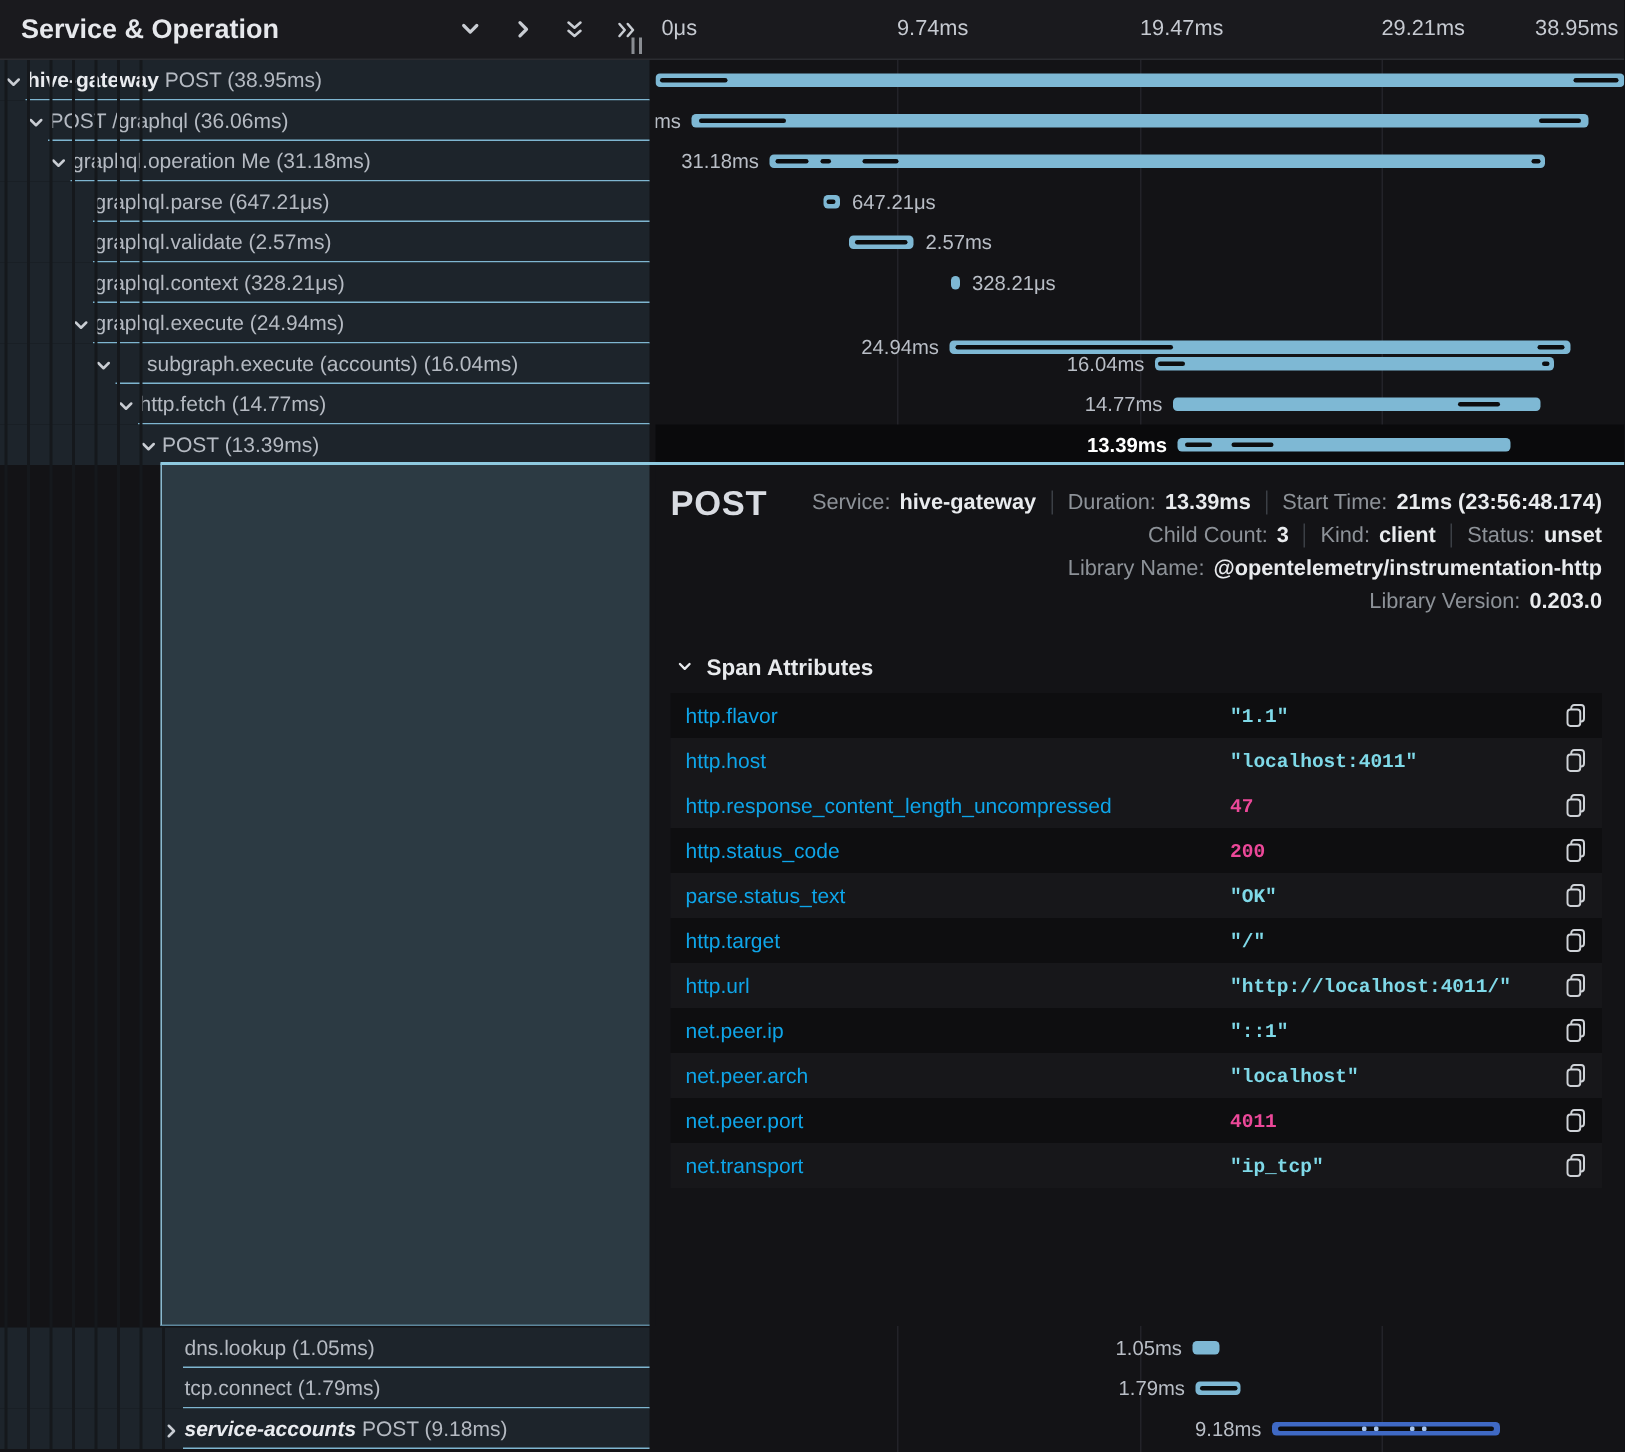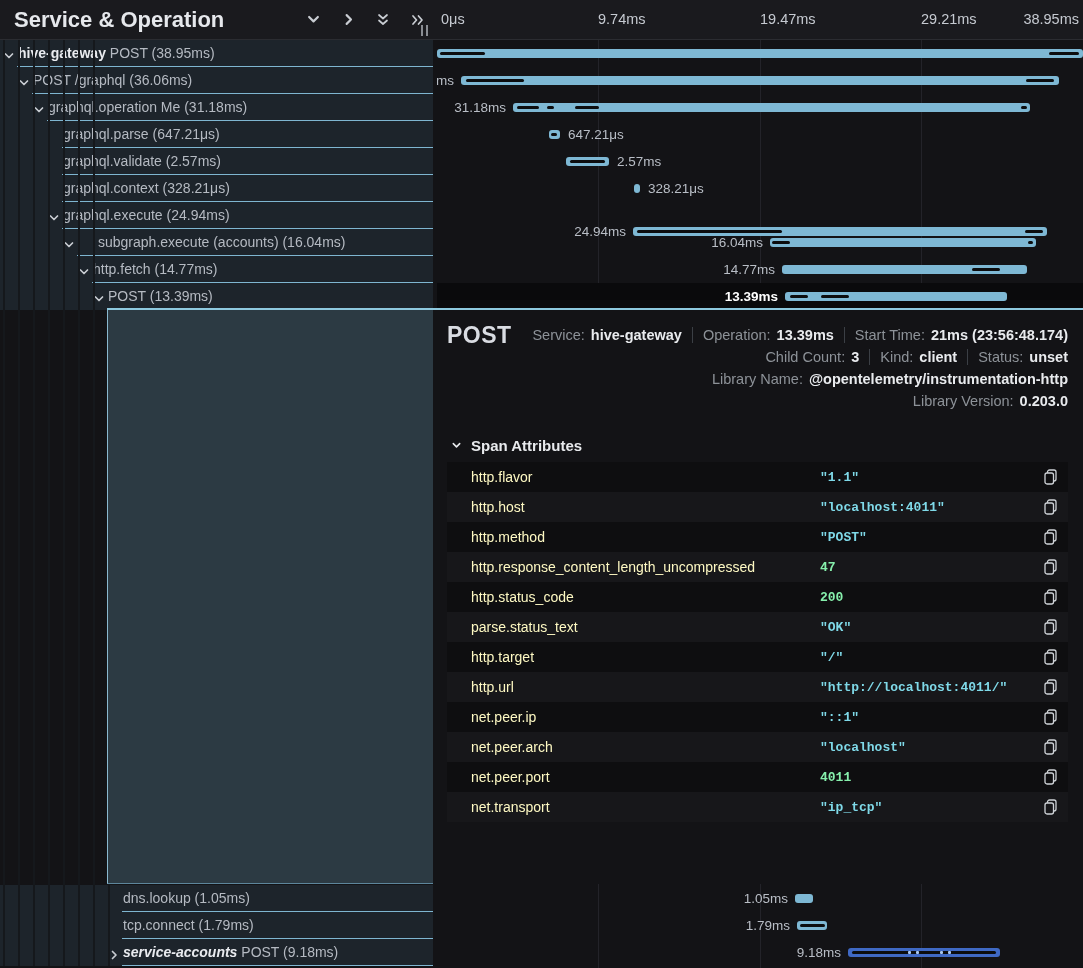--- a/index.html
+++ b/index.html
@@ -1,20 +1,20 @@
 <!DOCTYPE html>
 <html><head>
 <meta charset="utf-8">
 <style>
   html,body{margin:0;padding:0;background:#131316;}
   .app{position:relative;width:1083px;height:968px;background:#131316;overflow:hidden;
        font-family:"Liberation Sans","DejaVu Sans",sans-serif;color:#c9cdd3;}
   
   .topbar{position:absolute;left:0;top:0;width:1083px;height:40px;background:#1a1a1e;border-bottom:1px solid #2b2c31;box-sizing:border-box;}
-  .panel-title{position:absolute;left:14px;top:0;line-height:39px;font-size:22px;font-weight:700;color:#e6e8ec;white-space:nowrap;}
+  .panel-title{position:absolute;left:14px;top:0;line-height:39px;font-size:18px;font-weight:700;color:#e6e8ec;white-space:nowrap;}
   .hdr-icons{position:absolute;left:302px;top:0;height:39px;display:flex;align-items:center;gap:13px;}
   .hdr-icon{width:22px;height:22px;display:flex;align-items:center;justify-content:center;cursor:pointer;}
   .resizer{position:absolute;left:421px;top:25px;display:flex;gap:3px;cursor:col-resize;}
   .resizer i{display:block;width:2px;height:11px;background:#8a8d93;}
   .tick{position:absolute;top:0;line-height:39px;font-size:14.5px;color:#c6cad1;white-space:nowrap;}
   
   .gridline{position:absolute;top:0;width:1px;height:968px;background:#232329;}
   
   .trow{position:absolute;left:0;width:433px;height:27px;background:#1d242b;cursor:pointer;}
   .underline{position:absolute;bottom:0;right:0;height:1px;background:#7fb6d1;}
@@ -40,24 +40,24 @@
   .d-title{position:absolute;left:10px;top:12px;font-size:23px;font-weight:600;color:#d9dce2;letter-spacing:.5px;}
   .ov-line{position:absolute;right:15px;height:22px;display:flex;align-items:center;white-space:nowrap;}
   .ov-label{color:#8d9298;font-size:14.5px;}
   .ov-val{color:#e9ebee;font-weight:700;font-size:14.5px;margin-left:6px;}
   .ov-div{width:1px;height:16px;background:#3b3f45;margin:0 10px;}
   .sect-hdr{position:absolute;left:14px;top:127px;display:flex;align-items:center;gap:9px;font-size:15px;font-weight:700;color:#e8eaed;cursor:pointer;}
   .attr-table{position:absolute;left:10px;top:152px;width:621px;}
   .attr-row{position:relative;height:30px;display:flex;align-items:center;}
   .attr-row.odd{background:#0e0e10;}
   .attr-row.even{background:#17171a;}
-  .akey{margin-left:24px;font-size:14px;color:#fef9c3;white-space:nowrap;}
+  .akey{margin-left:10px;font-size:14px;color:#0ea5e9;white-space:nowrap;}
   .aval{position:absolute;left:373px;font-family:"Liberation Mono","DejaVu Sans Mono",monospace;font-size:13px;font-weight:700;white-space:nowrap;}
   .aval.string{color:#7fd9e8;}
-  .aval.number{color:#86efac;text-align:center;}
+  .aval.number{color:#ec4899;text-align:center;}
   .acopy{position:absolute;right:10px;top:7px;display:flex;cursor:pointer;}
   .res-line{position:absolute;left:14px;top:521px;height:24px;display:flex;align-items:center;font-size:14.5px;white-space:nowrap;}
   .res-hdr{font-weight:700;color:#e8eaed;margin-left:9px;margin-right:14px;}
   .rkey{color:#8d9298;}
   .req{color:#6f757b;margin:0 6px;}
   .rval{font-weight:700;color:#e9ebee;}
   .res-div{width:1px;height:16px;background:#3b3f45;margin:0 12px;}
   .spanid-line{position:absolute;right:15px;top:550px;height:24px;display:flex;align-items:center;gap:7px;font-size:14.5px;}
   .sid-label{color:#6b7076;}
   .sid-val{font-weight:700;color:#dcdee2;}
@@ -293,21 +293,21 @@
   <div class="accent-line"></div>
   <div class="spacer-rect"></div>
 
   <div class="detail">
     <div class="d-title">POST</div>
     <div id="overview">
         <div class="ov-line" style="top: 14px;">
           <span class="ov-label">Service:</span>
           <span class="ov-val">hive-gateway</span>
           <div class="ov-div"></div>
-          <span class="ov-label">Operation:</span>
+          <span class="ov-label">Duration:</span>
           <span class="ov-val">13.39ms</span>
           <div class="ov-div"></div>
           <span class="ov-label">Start Time:</span>
           <span class="ov-val">21ms (23:56:48.174)</span>
         </div>
         <div class="ov-line" style="top: 36px;">
           <span class="ov-label">Child Count:</span>
           <span class="ov-val">3</span>
           <div class="ov-div"></div>
           <span class="ov-label">Kind:</span>
@@ -346,30 +346,20 @@
         <div class="attr-row even">
           <span class="akey">http.host</span>
           <span class="aval string">"localhost:4011"</span>
           <span class="acopy">
             <svg width="15" height="16" viewBox="0 0 15 16">
               <rect x="4.5" y="1" width="8.5" height="11" rx="2" fill="none" stroke="#cfd3d8" stroke-width="1.3"></rect>
               <rect x="2" y="4" width="8.5" height="11" rx="2" fill="#17171a" stroke="#cfd3d8" stroke-width="1.3"></rect>
             </svg>
           </span>
         </div>
-        <div class="attr-row odd">
-          <span class="akey">http.method</span>
-          <span class="aval string">"POST"</span>
-          <span class="acopy">
-            <svg width="15" height="16" viewBox="0 0 15 16">
-              <rect x="4.5" y="1" width="8.5" height="11" rx="2" fill="none" stroke="#cfd3d8" stroke-width="1.3"></rect>
-              <rect x="2" y="4" width="8.5" height="11" rx="2" fill="#0e0e10" stroke="#cfd3d8" stroke-width="1.3"></rect>
-            </svg>
-          </span>
-        </div>
         <div class="attr-row even">
           <span class="akey">http.response_content_length_uncompressed</span>
           <span class="aval number">47</span>
           <span class="acopy">
             <svg width="15" height="16" viewBox="0 0 15 16">
               <rect x="4.5" y="1" width="8.5" height="11" rx="2" fill="none" stroke="#cfd3d8" stroke-width="1.3"></rect>
               <rect x="2" y="4" width="8.5" height="11" rx="2" fill="#17171a" stroke="#cfd3d8" stroke-width="1.3"></rect>
             </svg>
           </span>
         </div>

